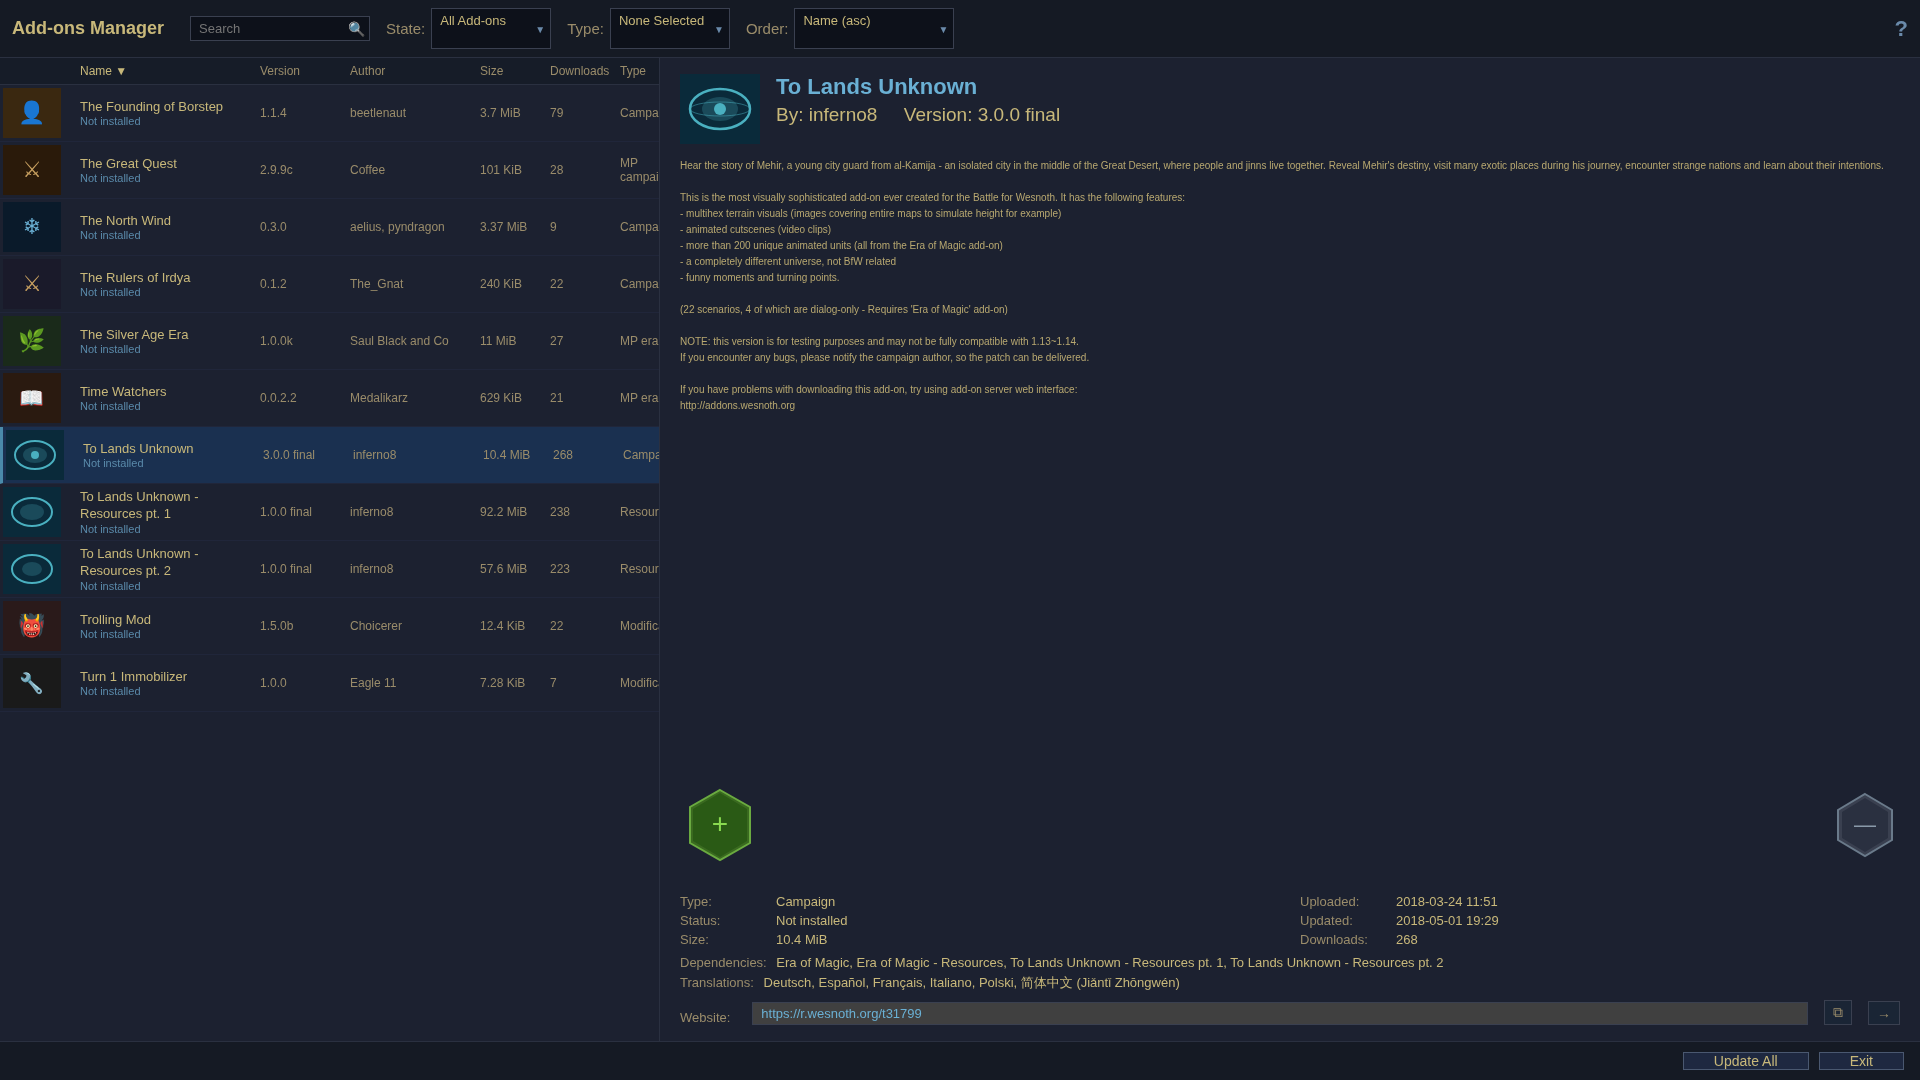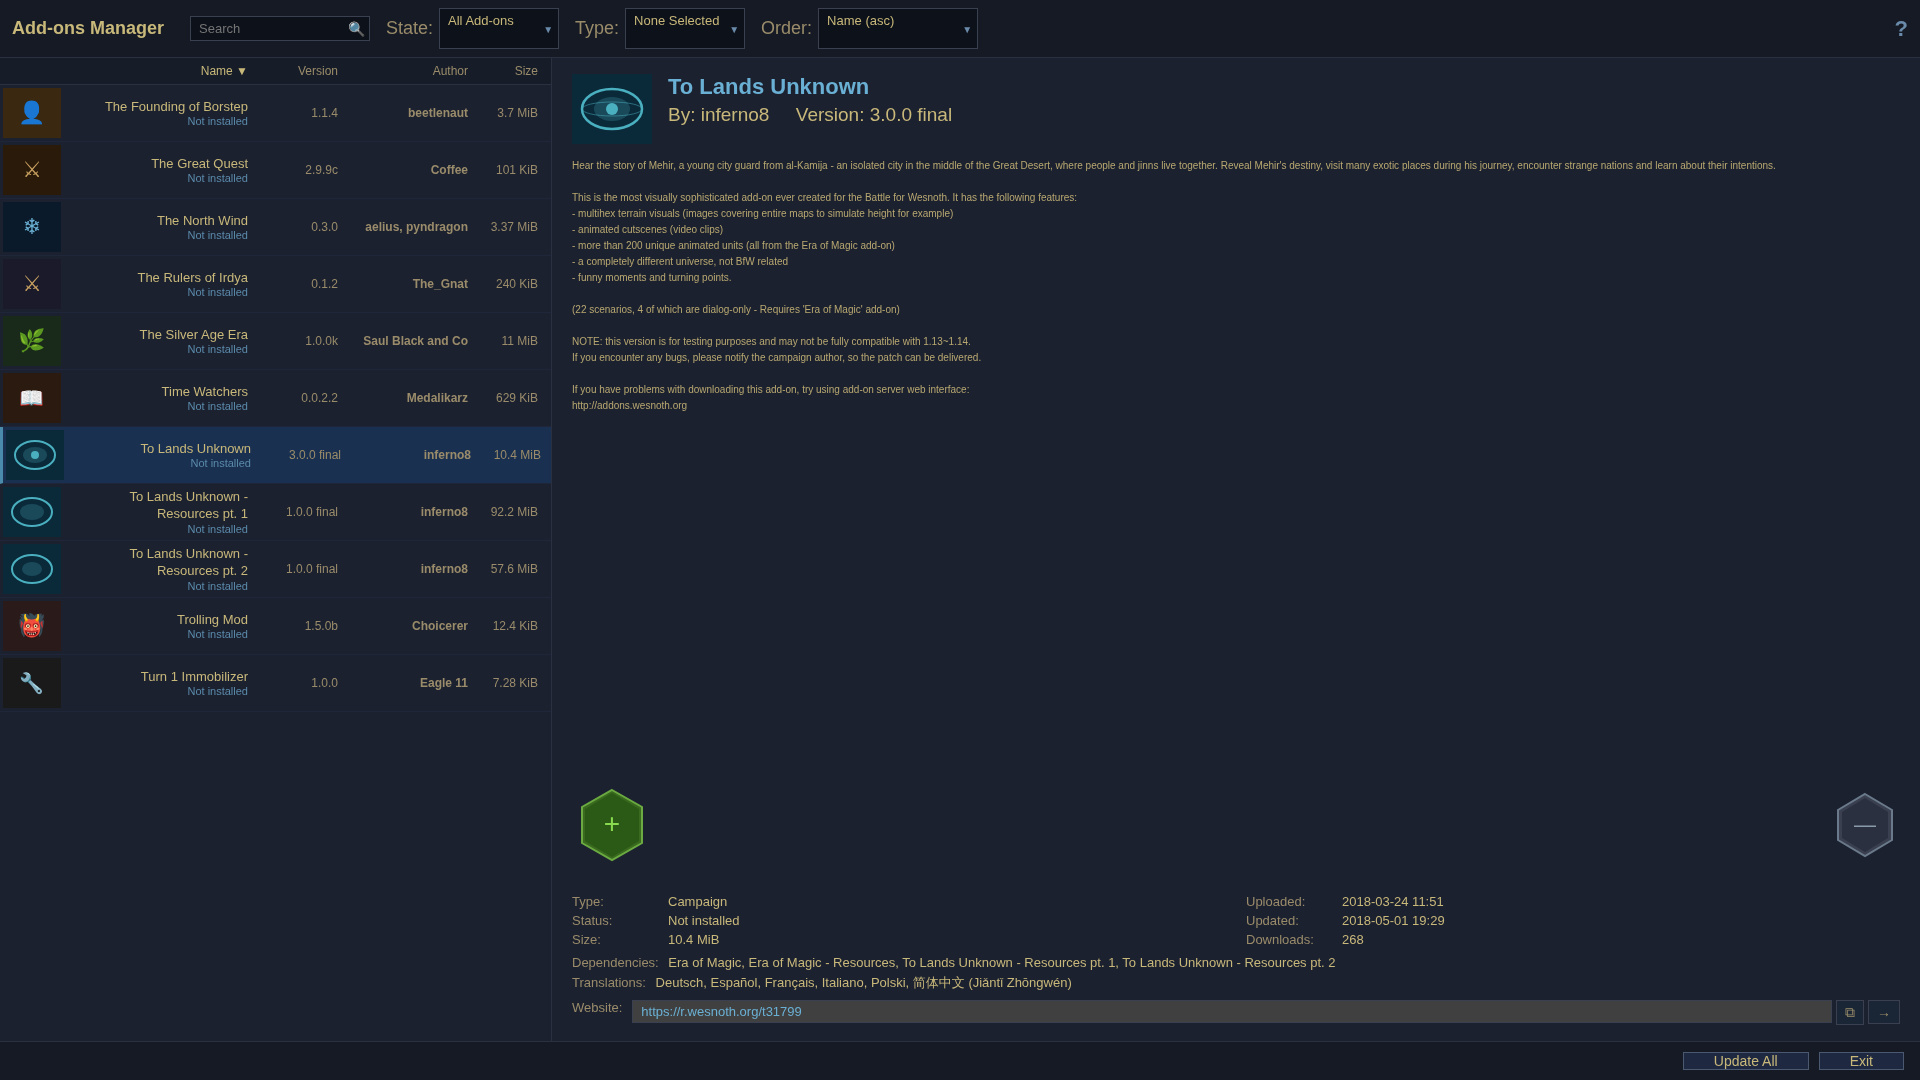--- a/index.html
+++ b/index.html
@@ -34,21 +34,21 @@
       font-weight: bold;
       margin-right: 10px;
     }
     .toolbar-group {
       display: flex;
       align-items: center;
       gap: 6px;
     }
     .toolbar-label {
       color: #9a8c6a;
-      font-size: 18px;
+      font-size: 15px;
     }
     .search-wrapper {
       position: relative;
       display: flex;
       align-items: center;
     }
     .search-input {
       background: #0d111a;
       border: 1px solid #3a4050;
       color: #c8b87a;
@@ -100,26 +100,25 @@
       font-weight: bold;
     }
     
     #main {
       display: flex;
       flex: 1;
       overflow: hidden;
     }
     
     #list-panel {
-      width: 552px;
+      width: 660px;
       display: flex;
       flex-direction: column;
       border-right: 1px solid #2a3040;
       overflow: hidden;
-      text-align: right;
     }
     
     #col-headers {
       display: grid;
       grid-template-columns: 74px 180px 90px 130px 70px 70px 70px 70px;
       background: #161c28;
       border-bottom: 1px solid #2a3040;
       padding: 4px 0;
     }
     .col-header {
@@ -166,21 +165,21 @@
     .addon-name {
       color: #c8b87a;
       font-size: 13px;
       line-height: 1.3;
     }
     .addon-status {
       color: #5a8aaa;
       font-size: 11px;
     }
     .addon-version { color: #9a8c6a; padding: 4px 6px; font-size: 12px; }
-    .addon-author { color: #9a8c6a; padding: 4px 6px; font-size: 12px; font-weight: bold; }
+    .addon-author { color: #9a8c6a; padding: 4px 6px; font-size: 12px; }
     .addon-size { color: #9a8c6a; padding: 4px 6px; font-size: 12px; }
     .addon-downloads { color: #9a8c6a; padding: 4px 6px; font-size: 12px; }
     .addon-type { color: #9a8c6a; padding: 4px 6px; font-size: 12px; }
     
     #detail-panel {
       flex: 1;
       display: flex;
       flex-direction: column;
       padding: 16px 20px;
       overflow-y: auto;
@@ -246,22 +245,22 @@
     .deps-value { color: #c8b87a; }
     #detail-translations {
       margin-top: 4px;
       font-size: 13px;
     }
     .trans-label { color: #9a8c6a; margin-right: 6px; }
     .trans-value { color: #c8b87a; }
     #detail-website {
       margin-top: 8px;
       display: flex;
-      align-items: flex-start;
-      gap: 4px;
+      align-items: flex-end;
+      gap: 16px;
       font-size: 13px;
     }
     .website-label { color: #9a8c6a; margin-right: 6px; }
     .website-input {
       background: #404040;
       border: 1px solid #3a4050;
       color: #6ab0d4;
       padding: 3px 8px;
       font-size: 13px;
       flex: 1;

